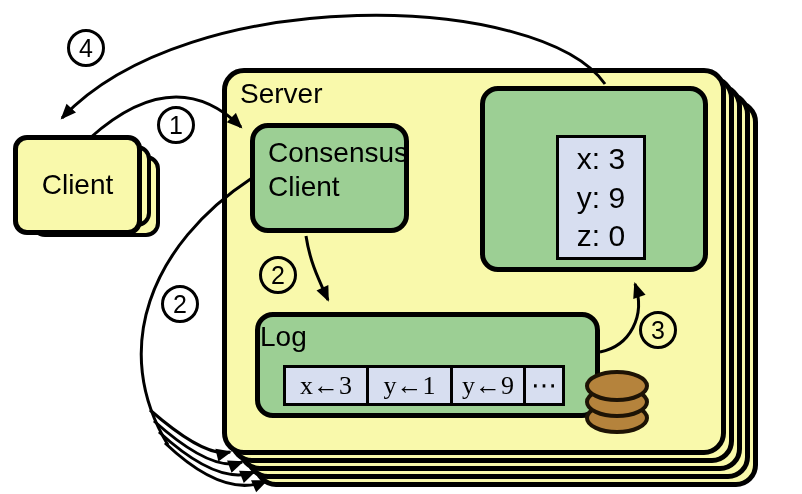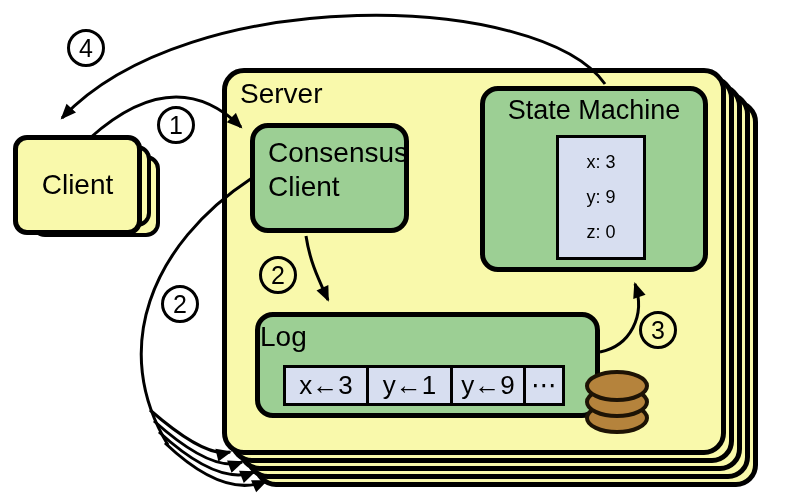--- a/index.html
+++ b/index.html
@@ -36,24 +36,24 @@
   }
   .consensus{left:250px;top:123px;width:159px;height:110px;padding:8px 0 0 13px;}
   .consensus .line{font-size:28px;line-height:34px;}
   .statemachine{left:480px;top:86px;width:228px;height:186px;}
   .sm-title{position:absolute;left:0;top:4px;width:100%;text-align:center;font-size:27px;}
   .kv-box{
     position:absolute;left:71px;top:44px;width:90px;height:125px;box-sizing:border-box;
     background:var(--blue);border:3px solid var(--ink);
     display:flex;flex-direction:column;justify-content:space-evenly;align-items:center;
   }
-  .kv-row{font-size:18px;}
+  .kv-row{font-size:30px;}
   .logbox{left:255px;top:312px;width:345px;height:106px;padding:4px 0 0 0;}
   .log-title{font-size:28px;}
-  .log-cells{position:absolute;left:23px;top:48px;display:flex;z-index:13;}
+  .log-cells{position:absolute;left:23px;top:48px;display:flex;z-index:13;font-family:Liberation Serif, serif;}
   .log-cell{
     box-sizing:border-box;height:41px;border:3px solid var(--ink);margin-left:-3px;
     background:var(--blue);display:flex;align-items:center;justify-content:center;font-size:26px;
   }
   .log-cell:first-child{margin-left:0;}
   .log-cell.w1{width:86px;}
   .log-cell.w2{width:87px;}
   .log-cell.w3{width:76px;}
   .log-cell.w4{width:42px;}
   
@@ -88,21 +88,20 @@
   <div class="client-box">
     <span class="lbl">Client</span>
   </div>
 
   <div class="green-box consensus">
     <div class="line">Consensus</div>
     <div class="line">Client</div>
   </div>
 
   <div class="green-box statemachine">
-    <div class="sm-title">State Machine</div>
     <div class="kv-box">
       <div class="kv-row">x: 3</div>
       <div class="kv-row">y: 9</div>
       <div class="kv-row">z: 0</div>
     </div>
   </div>
 
   <div class="green-box logbox">
     <div class="log-title">Log</div>
     <div class="log-cells">

